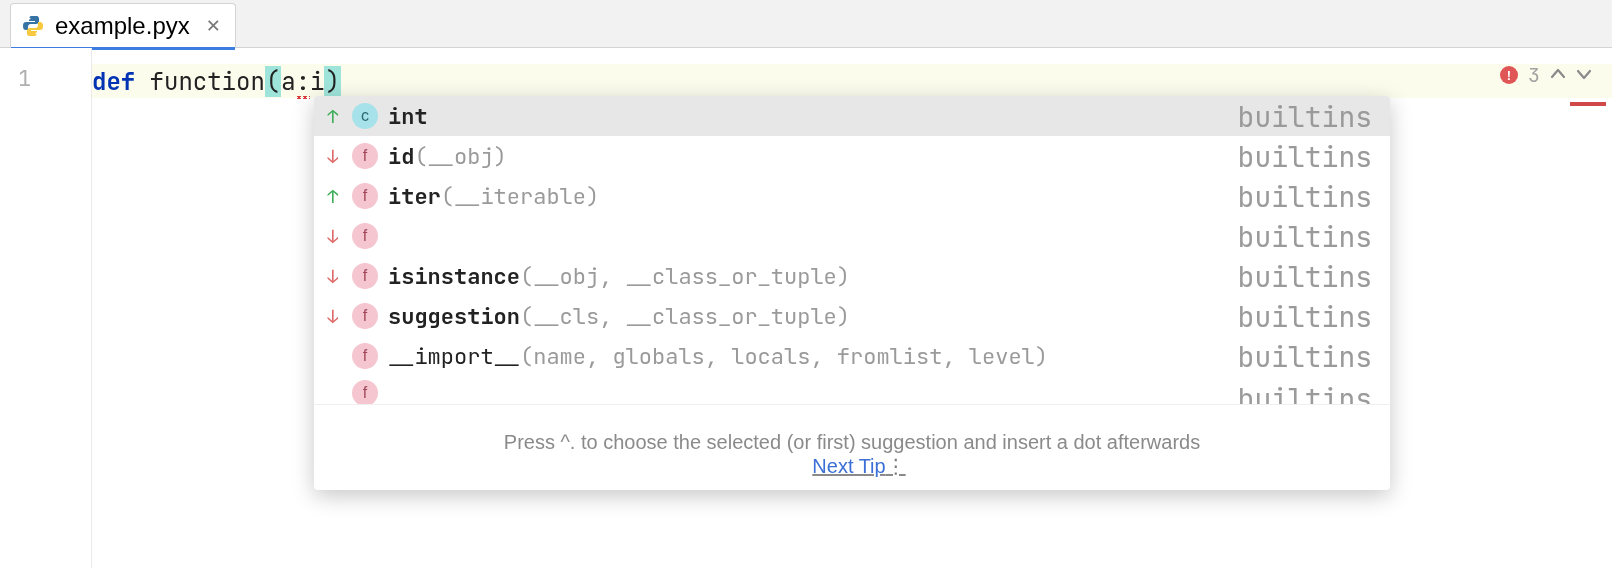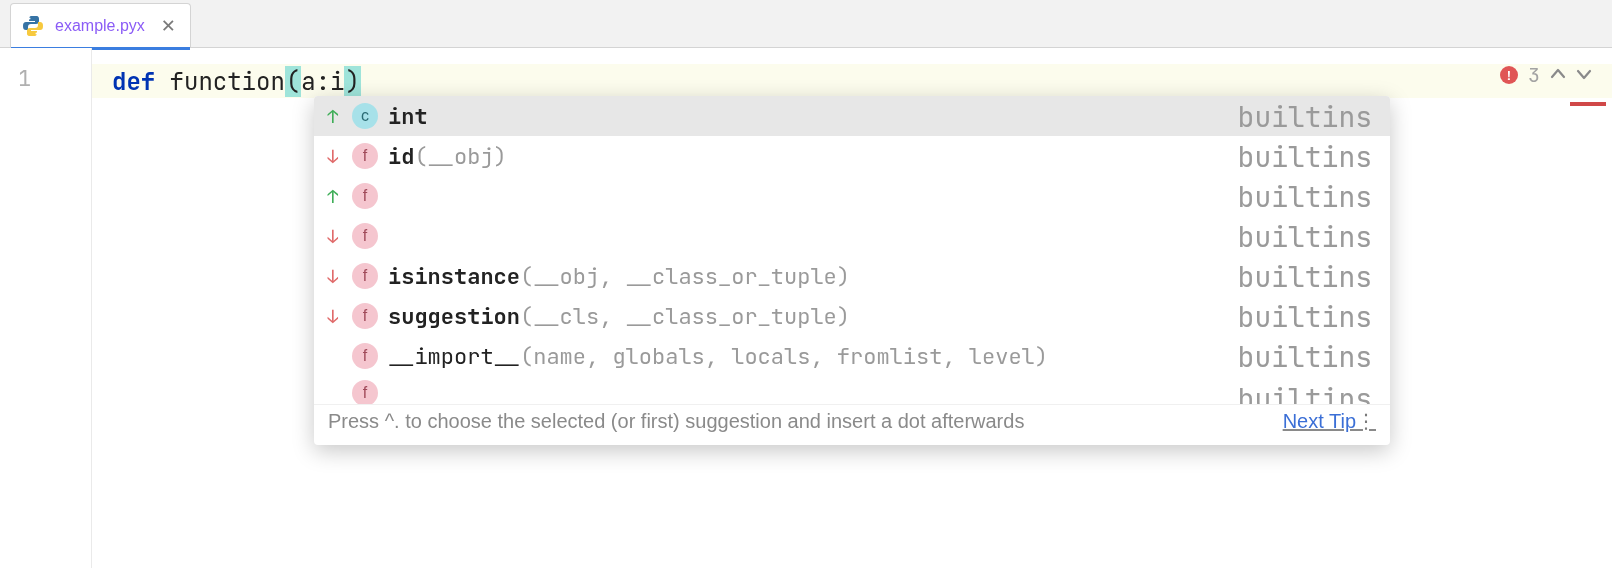--- a/index.html
+++ b/index.html
@@ -32,22 +32,22 @@
     position: relative;
   }
   .tab::after {
     content: "";
     position: absolute;
     left: 0; right: 0; bottom: -3px;
     height: 3px;
     background: #3b7ee0;
   }
   .tab .filename {
-    font-size: 16px;
-    color: #8b5cf6;
+    font-size: 24px;
+    color: #000000;
   }
   .tab .close {
     color: #7a7a7a;
     font-size: 18px;
     margin-left: 6px;
   }
   .py-icon {
     width: 24px; height: 24px;
     position: relative;
   }
@@ -74,21 +74,20 @@
     flex: 1;
     position: relative;
     font-family: "JetBrains Mono", "Menlo", "Consolas", monospace;
     font-size: 24px;
     padding-top: 16px;
   }
   .code-line {
     height: 34px;
     display: flex;
     align-items: center;
-    padding-left: 20px;
     background: #fcfced;
     position: relative;
   }
   .kw { color: #0033b3; font-weight: 600; }
   .fn { color: #222; }
   .plain { color: #222; }
   .bracket-hi {
     background: #9fe4da;
     padding: 0 1px;
   }
@@ -187,25 +186,26 @@
   .kind-c { background: #a7e1e9; color: #2a6a73; }
   .kind-f { background: #f5c6cf; color: #a04a5a; }
   .item-name { color: #222; }
   .item-name .hl { font-weight: 600; }
   .item-params { color: #9a9a9a; margin-top: 24px; }
   .item-source { color: #9a9a9a; font-size: 28px; }
   .popup-footer {
     display: flex;
     align-items: center;
     justify-content: space-between;
-    padding: 4px 14px 12px 14px;
+    padding: 26px 14px 12px 14px;
     font-family: -apple-system, sans-serif;
     font-size: 20px;
     color: #8a8a8a;
     border-top: 1px solid #f0f0f0;
+    flex-direction: column;
   }
   .popup-footer .tip-link { color: #3b6fd6; margin-left: 14px; }
   .popup-footer .kebab { color: #7a7a7a; letter-spacing: 0; font-size: 20px; }
   .footer-right { display:flex; align-items:center;  text-decoration: underline;}
 </style>
 </head>
 <body>
 
 <div class="tabbar">
   <div class="tab">
@@ -273,20 +273,21 @@
       <span class="kind-badge kind-f">f</span>
       <span class="item-name"><span class="hl">id</span><span class="item-params">(__obj)</span></span>
     </div>
     <span class="item-source">builtins</span>
   </div>
 
   <div class="popup-row">
     <div class="row-left">
       <span class="arrow-slot arrow-up">↑</span>
       <span class="kind-badge kind-f">f</span>
+      <span class="item-name"><span class="hl">iter</span><span class="item-params">(__iterable)</span></span>
     </div>
     <span class="item-source">builtins</span>
   </div>
 
   <div class="popup-row">
     <div class="row-left">
       <span class="arrow-slot arrow-down">↓</span>
       <span class="kind-badge kind-f">f</span>
     </div>
     <span class="item-source">builtins</span>

